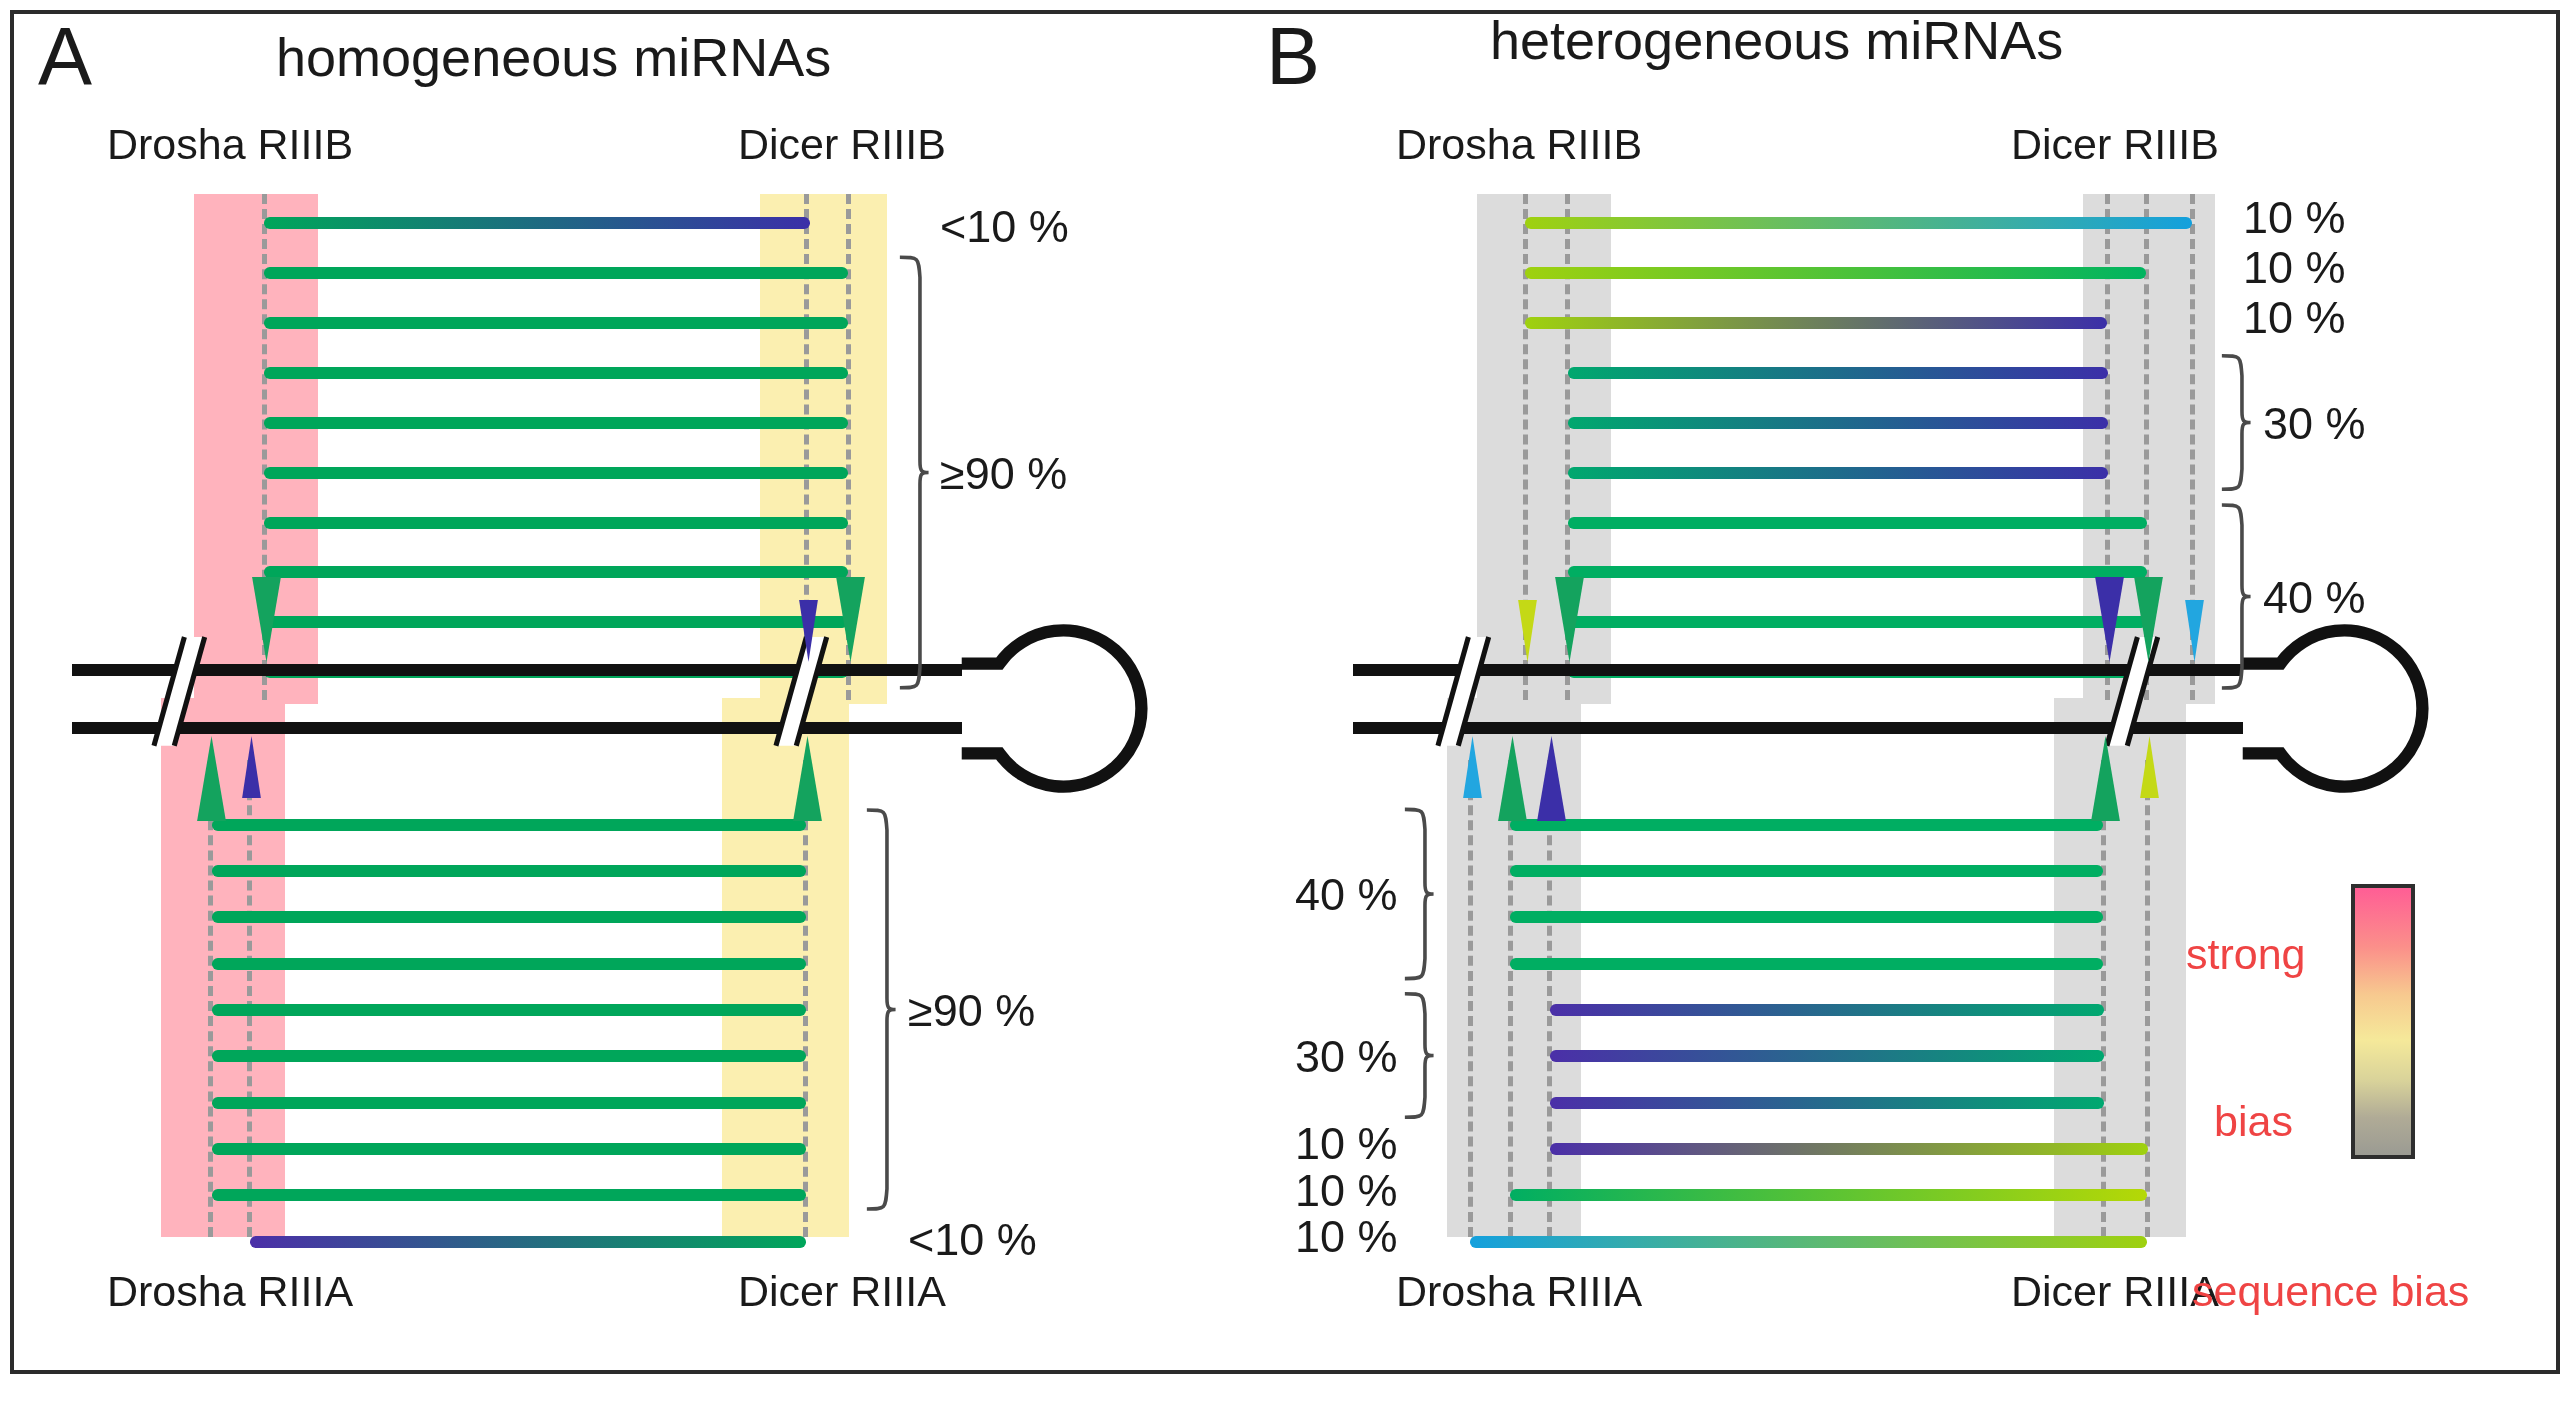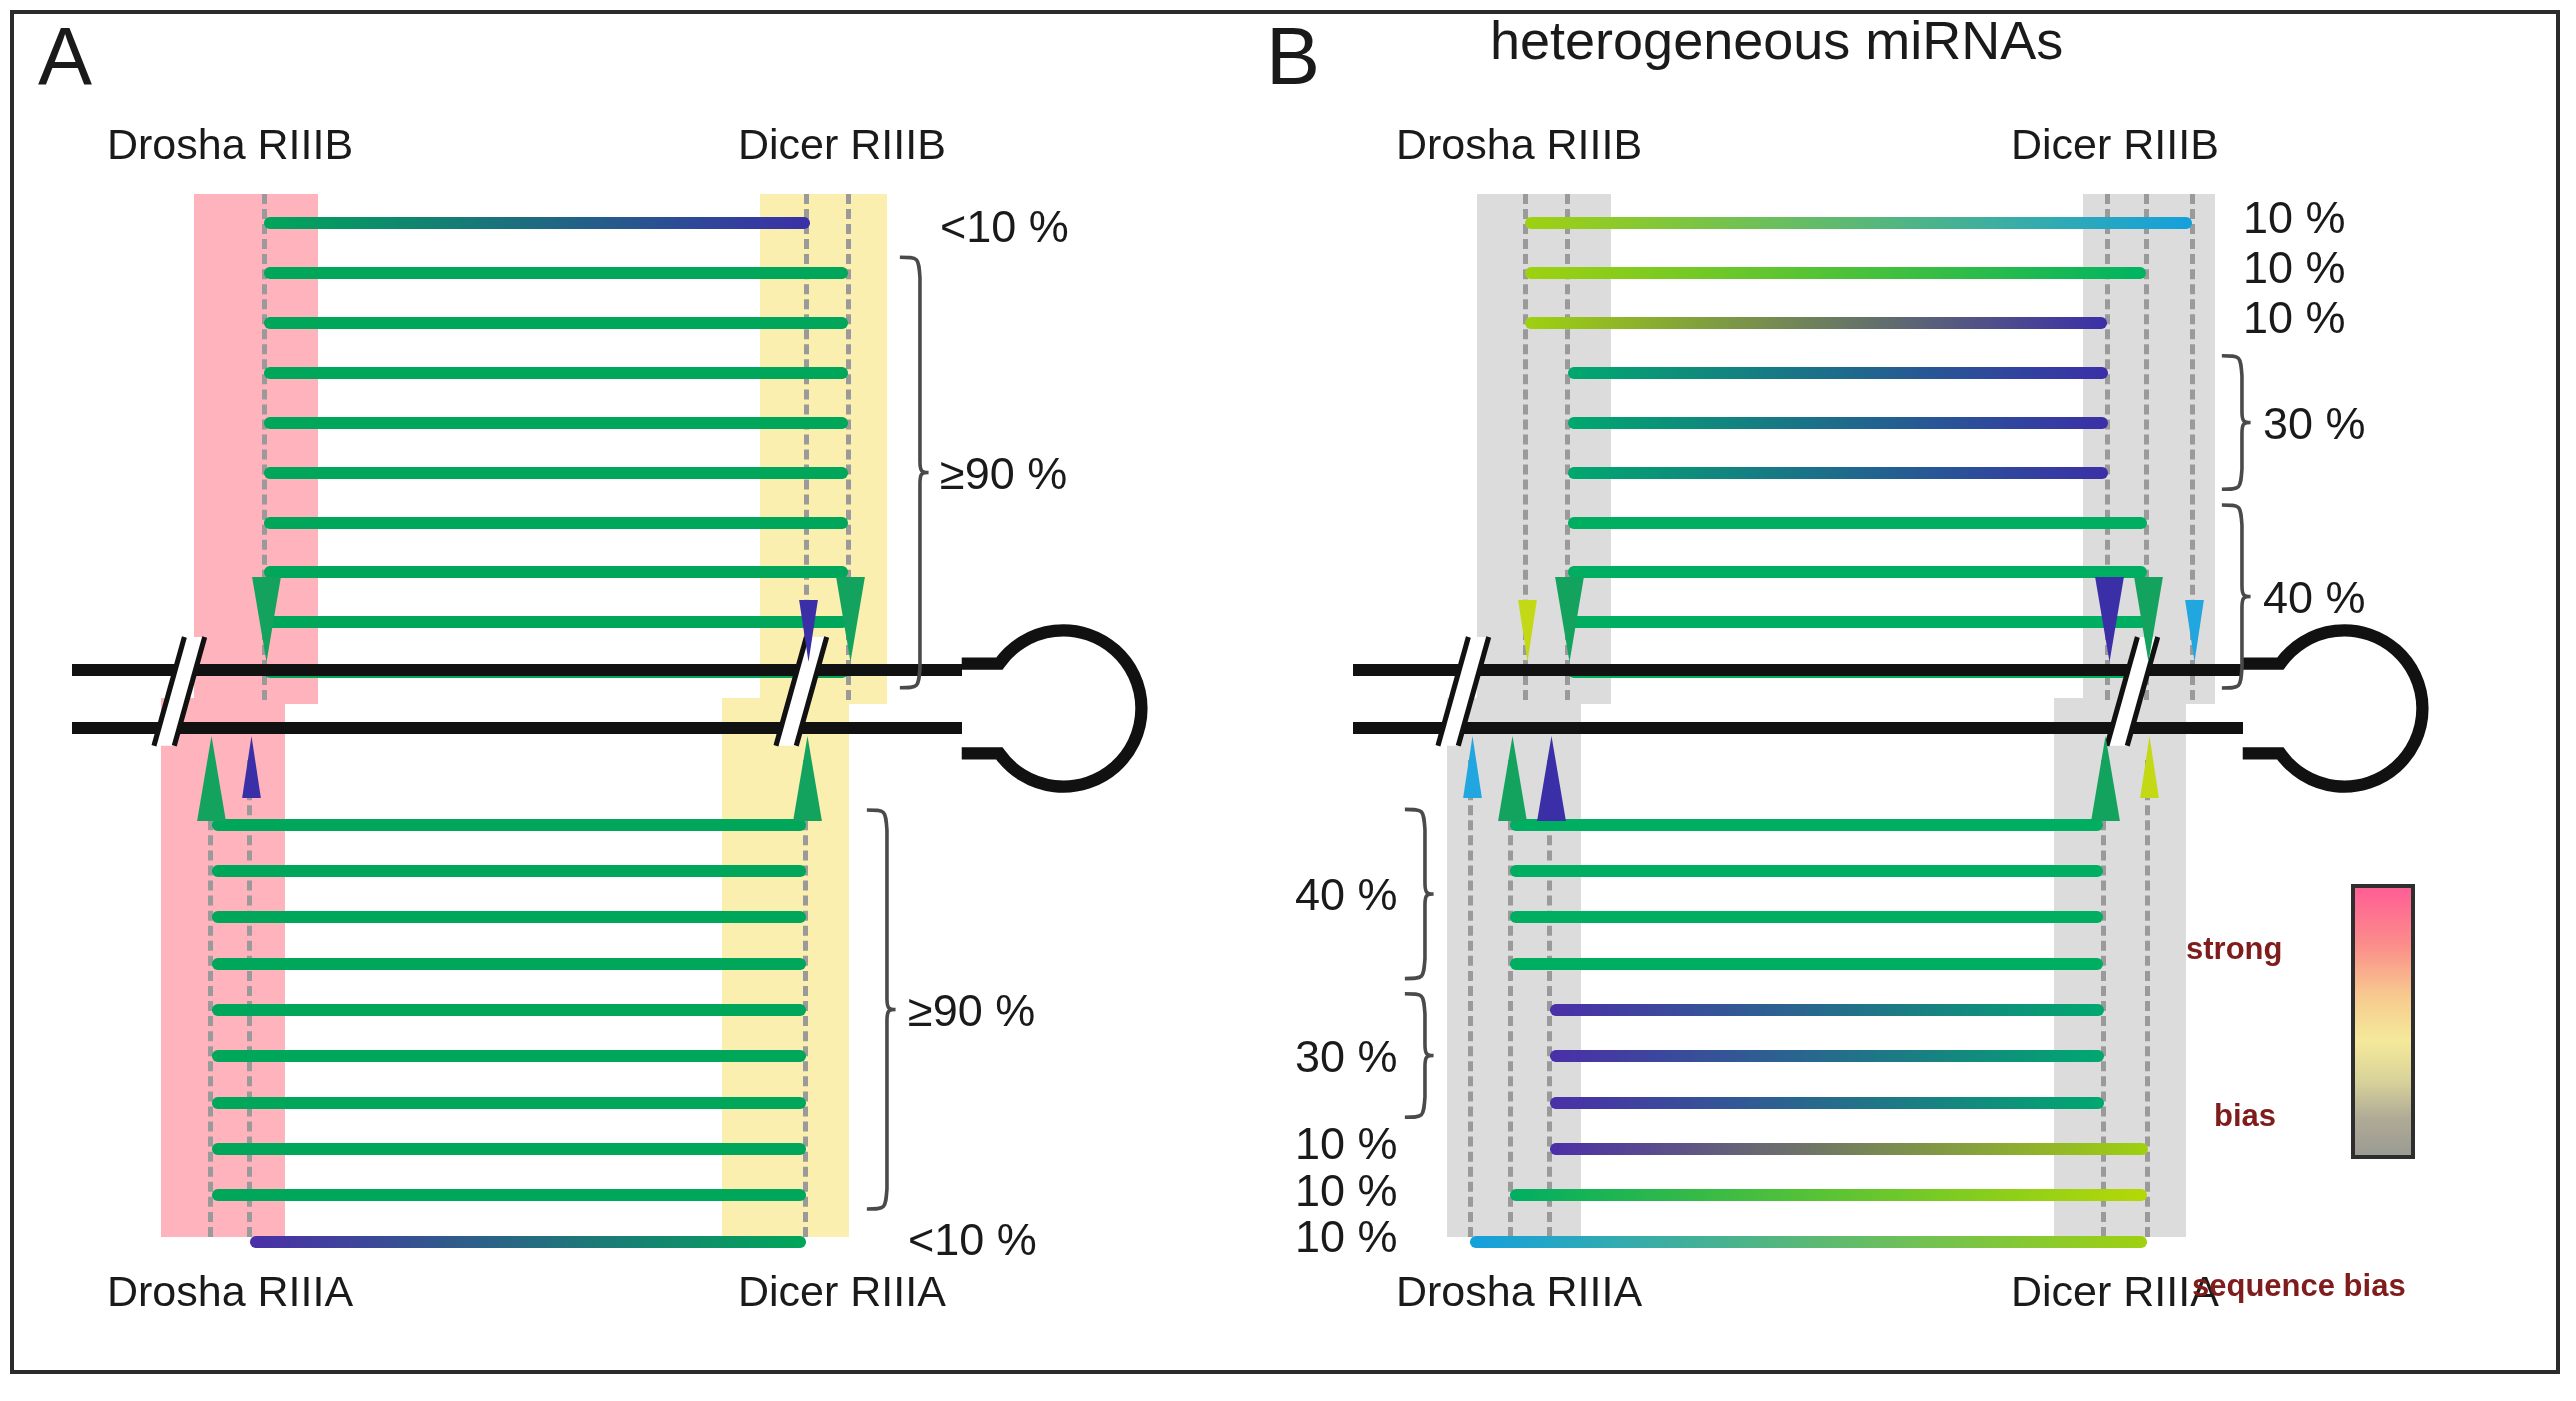--- a/index.html
+++ b/index.html
@@ -40,25 +40,24 @@
   }
   .pct-label{
     position:absolute;
     font-size:45px;
     color:#1a1a1a;
     line-height:1;
     white-space:nowrap;
   }
   .leg-label{
     position:absolute;
-    font-size:31px;
-    color:#7f1d1d;
+    font-size:43px;
+    color:#ef4444;
     line-height:1;
     white-space:nowrap;
-    font-weight:bold;
   }
   .band{position:absolute;}
   .dash{
     position:absolute;
     width:5px;
     border-left:5px dashed #9a9a9a;
     box-sizing:border-box;
   }
   .rna{
     position:absolute;
@@ -80,20 +79,21 @@
   }
   svg{display:block;overflow:visible;}
 </style>
 </head>
 <body>
 
 <div id="figure">
   <div id="frame"></div>
 
   <div class="panel-letter" style="left:38px;top:16px;">A</div>
+  <div class="panel-title" style="left:276px;top:30px;">homogeneous miRNAs</div>
 
   <div class="enz-label" style="left:107px;top:123px;">Drosha RIIIB</div>
   <div class="enz-label" style="left:738px;top:123px;">Dicer RIIIB</div>
   <div class="enz-label" style="left:107px;top:1270px;">Drosha RIIIA</div>
   <div class="enz-label" style="left:738px;top:1270px;">Dicer RIIIA</div>
 
   <div class="band" style="left:194px;top:194px;width:124px;height:510px;background:#ffb3bd;"></div>
   <div class="band" style="left:161px;top:698px;width:124px;height:539px;background:#ffb3bd;"></div>
   <div class="band" style="left:760px;top:194px;width:127px;height:510px;background:#fbefb0;"></div>
   <div class="band" style="left:722px;top:698px;width:127px;height:539px;background:#fbefb0;"></div>

